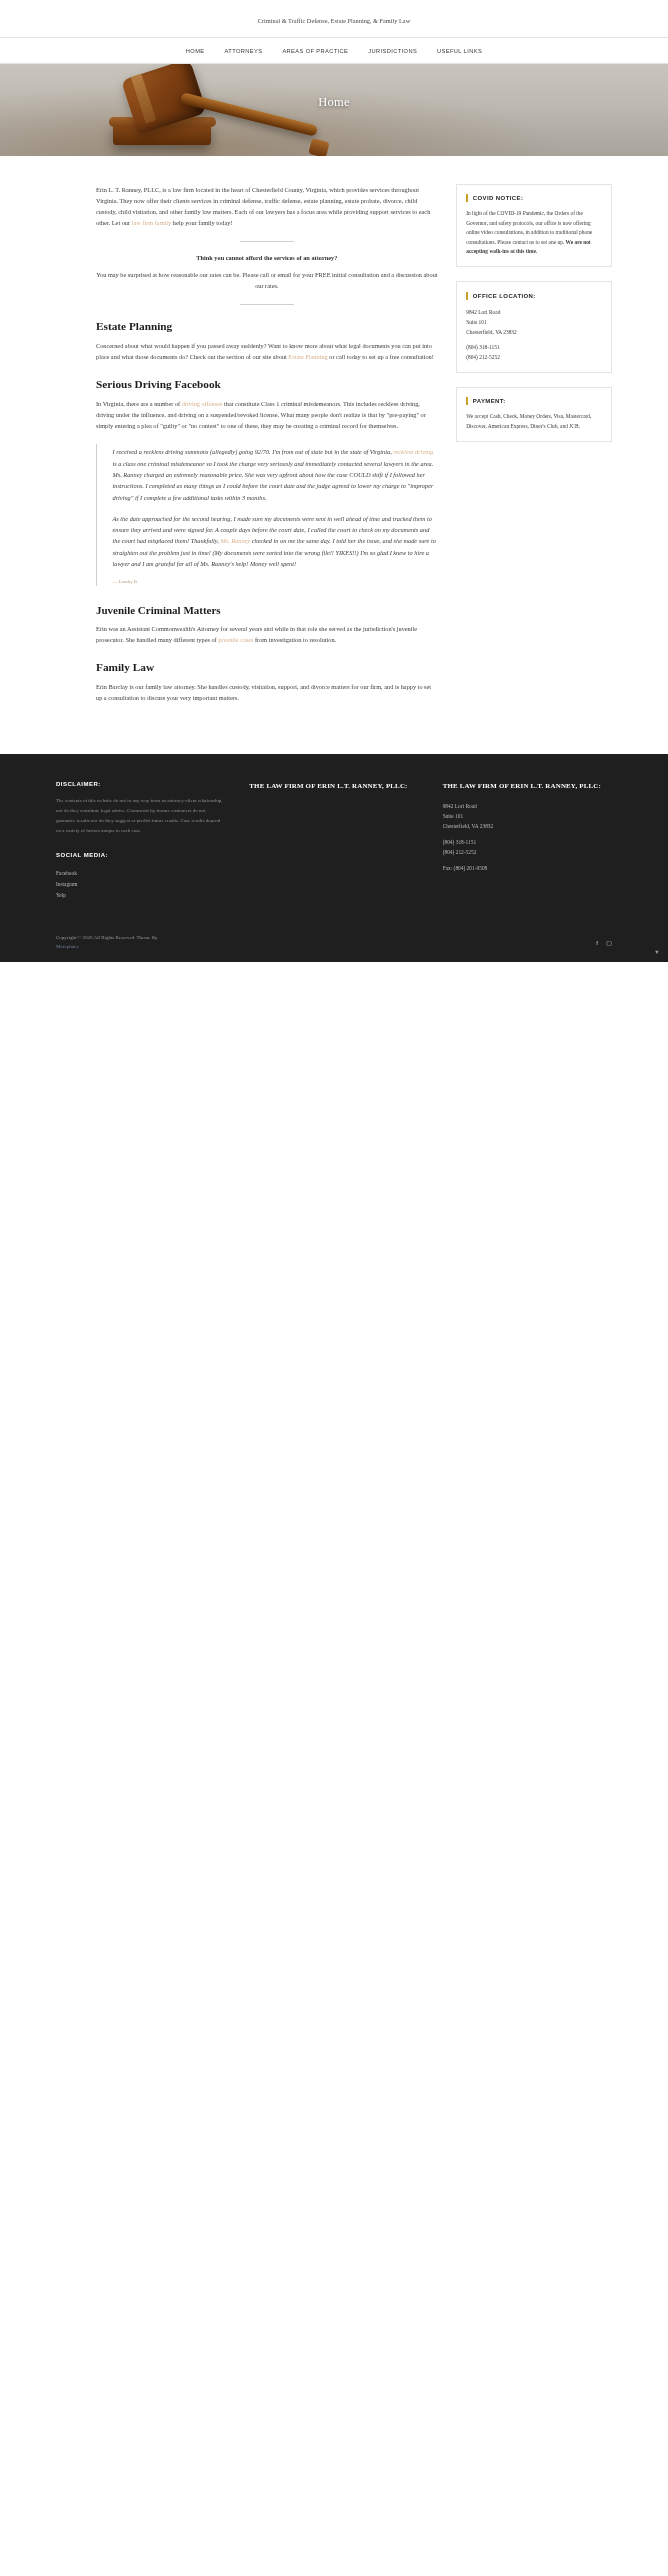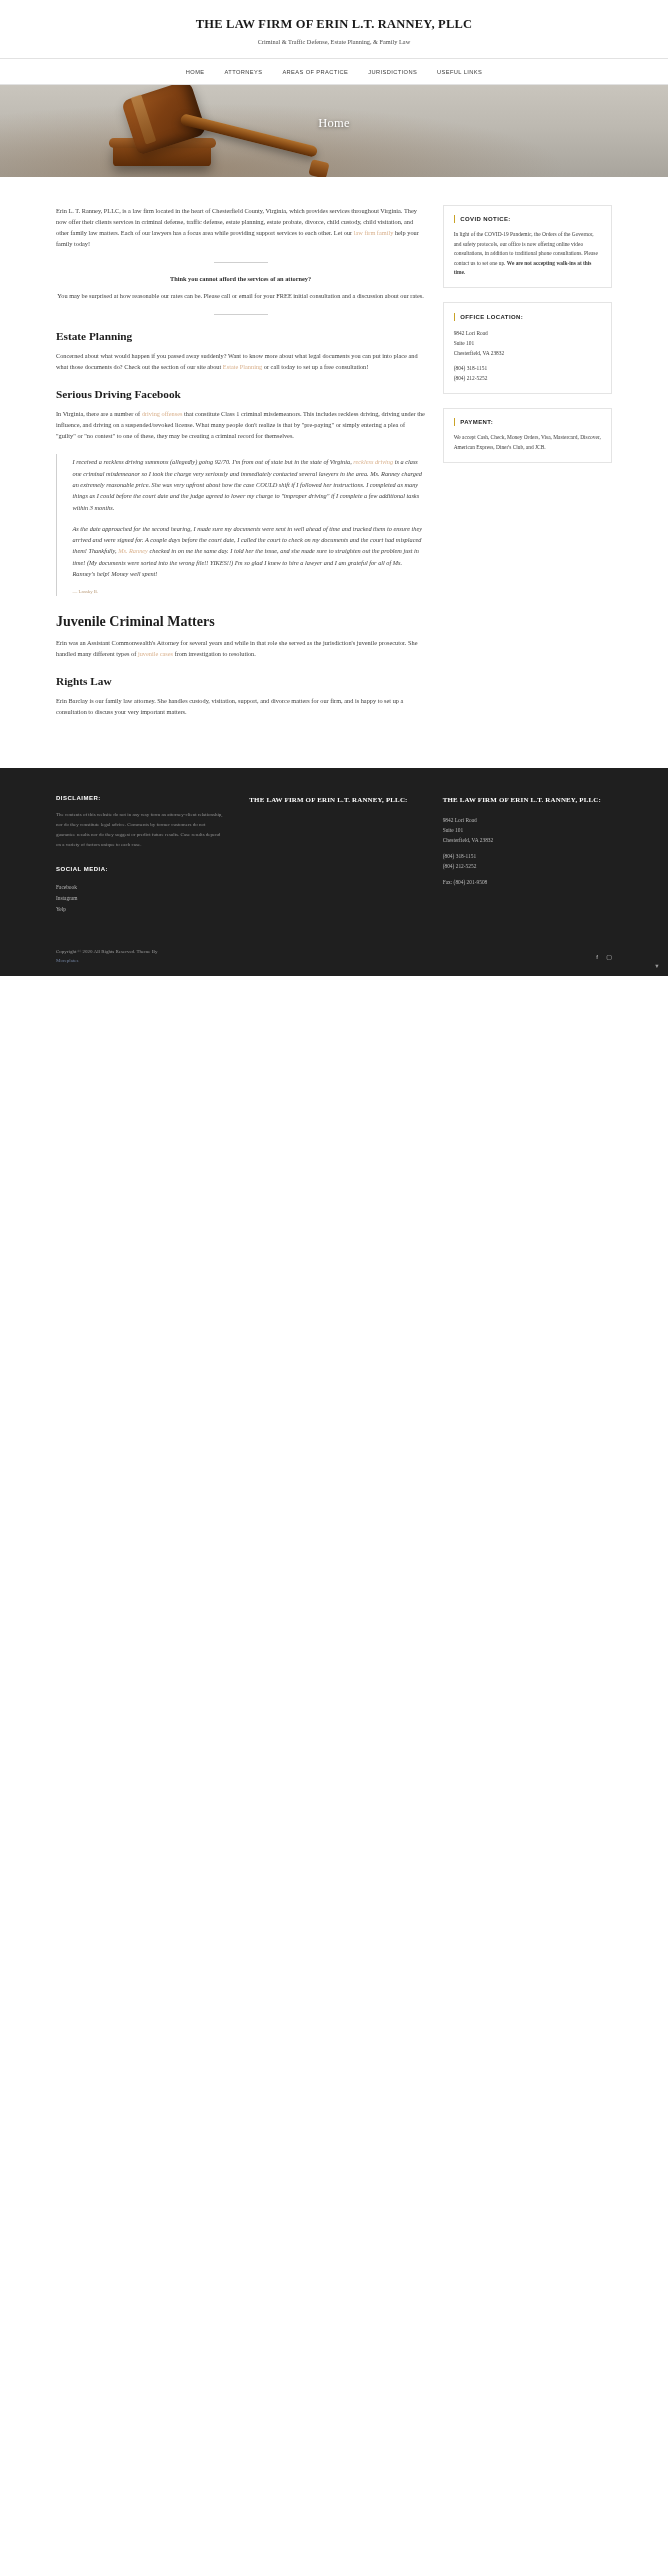--- a/index.html
+++ b/index.html
@@ -127,21 +127,21 @@
     letter-spacing:0.3px;
     text-shadow:0 1.2px 3.6px rgba(0,0,0,.5);
   }
   
   .page-wrap {
     display:flex;
     gap:18px;
     padding:27.4px 56px 42px 56px;
     align-items:flex-start;
   }
-  .content-col { width:376px; }
+  .content-col { width:376px;margin-left:40px; }
   .side-col { width:172px; }
 
   p.body, .content-col p {
     font-size:6.3px;
     line-height:1.75;
     color:#3c3c3c;
     margin:0 0 8.4px 0;
     font-family:"Liberation Serif", serif;
   }
   a.inline-link { color:#d8b08c; text-decoration:none; }
@@ -168,21 +168,21 @@
   }
   h2.section-title {
     font-family:"Liberation Serif", serif;
     font-size:11.3px;
     font-weight:bold;
     color:#1d1d1d;
     margin:15.5px 0 8.4px 0;
   }
   h3.sub-title {
     font-family:"Liberation Serif", serif;
-    font-size:14px;
+    font-size:11px;
     font-weight:bold;
     color:#1d1d1d;
     margin:18px 0 7.2px 0;
   }
   blockquote.testimonial {
     border-left:1.8px solid #cfcfcf;
     margin:13px 0 6px 0;
     padding:2.4px 0 2.4px 15.5px;
   }
   blockquote.testimonial p {
@@ -318,21 +318,20 @@
     bottom:6px;
     color:#9a9a9a;
     font-size:6.6px;
   }
   .footer-outer { position:relative; }
 </style>
 </head>
 <body>
 
 <div class="site-header">
-  <div class="site-title">THE LAW FIRM OF ERIN L.T. RANNEY, PLLC</div>
   <div class="site-tagline">Criminal &amp; Traffic Defense, Estate Planning, &amp; Family Law</div>
 </div>
 
 <nav class="nav-bar">
   <ul>
     <li><a href="#">HOME</a></li>
     <li><a href="#">ATTORNEYS</a></li>
     <li><a href="#">AREAS OF PRACTICE</a></li>
     <li><a href="#">JURISDICTIONS</a></li>
     <li><a href="#">USEFUL LINKS</a></li>
@@ -371,21 +370,21 @@
 
     <blockquote class="testimonial">
       <p><span>I received a reckless driving summons (allegedly) going 92/70. I'm from out of state but in the state of Virginia, </span><a class="inline-link" href="#">reckless driving</a><span> is a class one criminal misdemeanor so I took the charge very seriously and immediately contacted several lawyers in the area. Ms. Ranney charged an extremely reasonable price. She was very upfront about how the case COULD shift if I followed her instructions. I completed as many things as I could before the court date and the judge agreed to lower my charge to "improper driving" if I complete a few additional tasks within 3 months.</span></p>
       <p><span>As the date approached for the second hearing, I made sure my documents were sent in well ahead of time and tracked them to ensure they arrived and were signed for. A couple days before the court date, I called the court to check on my documents and the court had misplaced them! Thankfully, </span><a class="inline-link" href="#">Ms. Ranney</a><span> checked in on me the same day. I told her the issue, and she made sure to straighten out the problem just in time! (My documents were sorted into the wrong file!! YIKES!!) I'm so glad I knew to hire a lawyer and I am grateful for all of Ms. Ranney's help! Money well spent!</span></p>
       <div class="quote-cite">— Lansky B.</div>
     </blockquote>
 
     <h3 class="sub-title">Juvenile Criminal Matters</h3>
     <p><span>Erin was an Assistant Commonwealth's Attorney for several years and while in that role she served as the jurisdiction's juvenile prosecutor.  She handled many different types of </span><a class="inline-link" href="#">juvenile cases</a><span> from investigation to resolution.</span></p>
 
-    <h2 class="section-title">Rights Law</h2>
+    <h2 class="section-title">Family Law</h2>
     <p>Erin Barclay is our family law attorney. She handles custody, visitation, support, and divorce matters for our firm, and is happy to set up a consultation to discuss your very important matters.</p>
   </div>
 
   <div class="side-col">
 
     <div class="widget">
       <div class="widget-title">
         <span class="widget-bar"></span>
         <span>COVID NOTICE:</span>
       </div>

